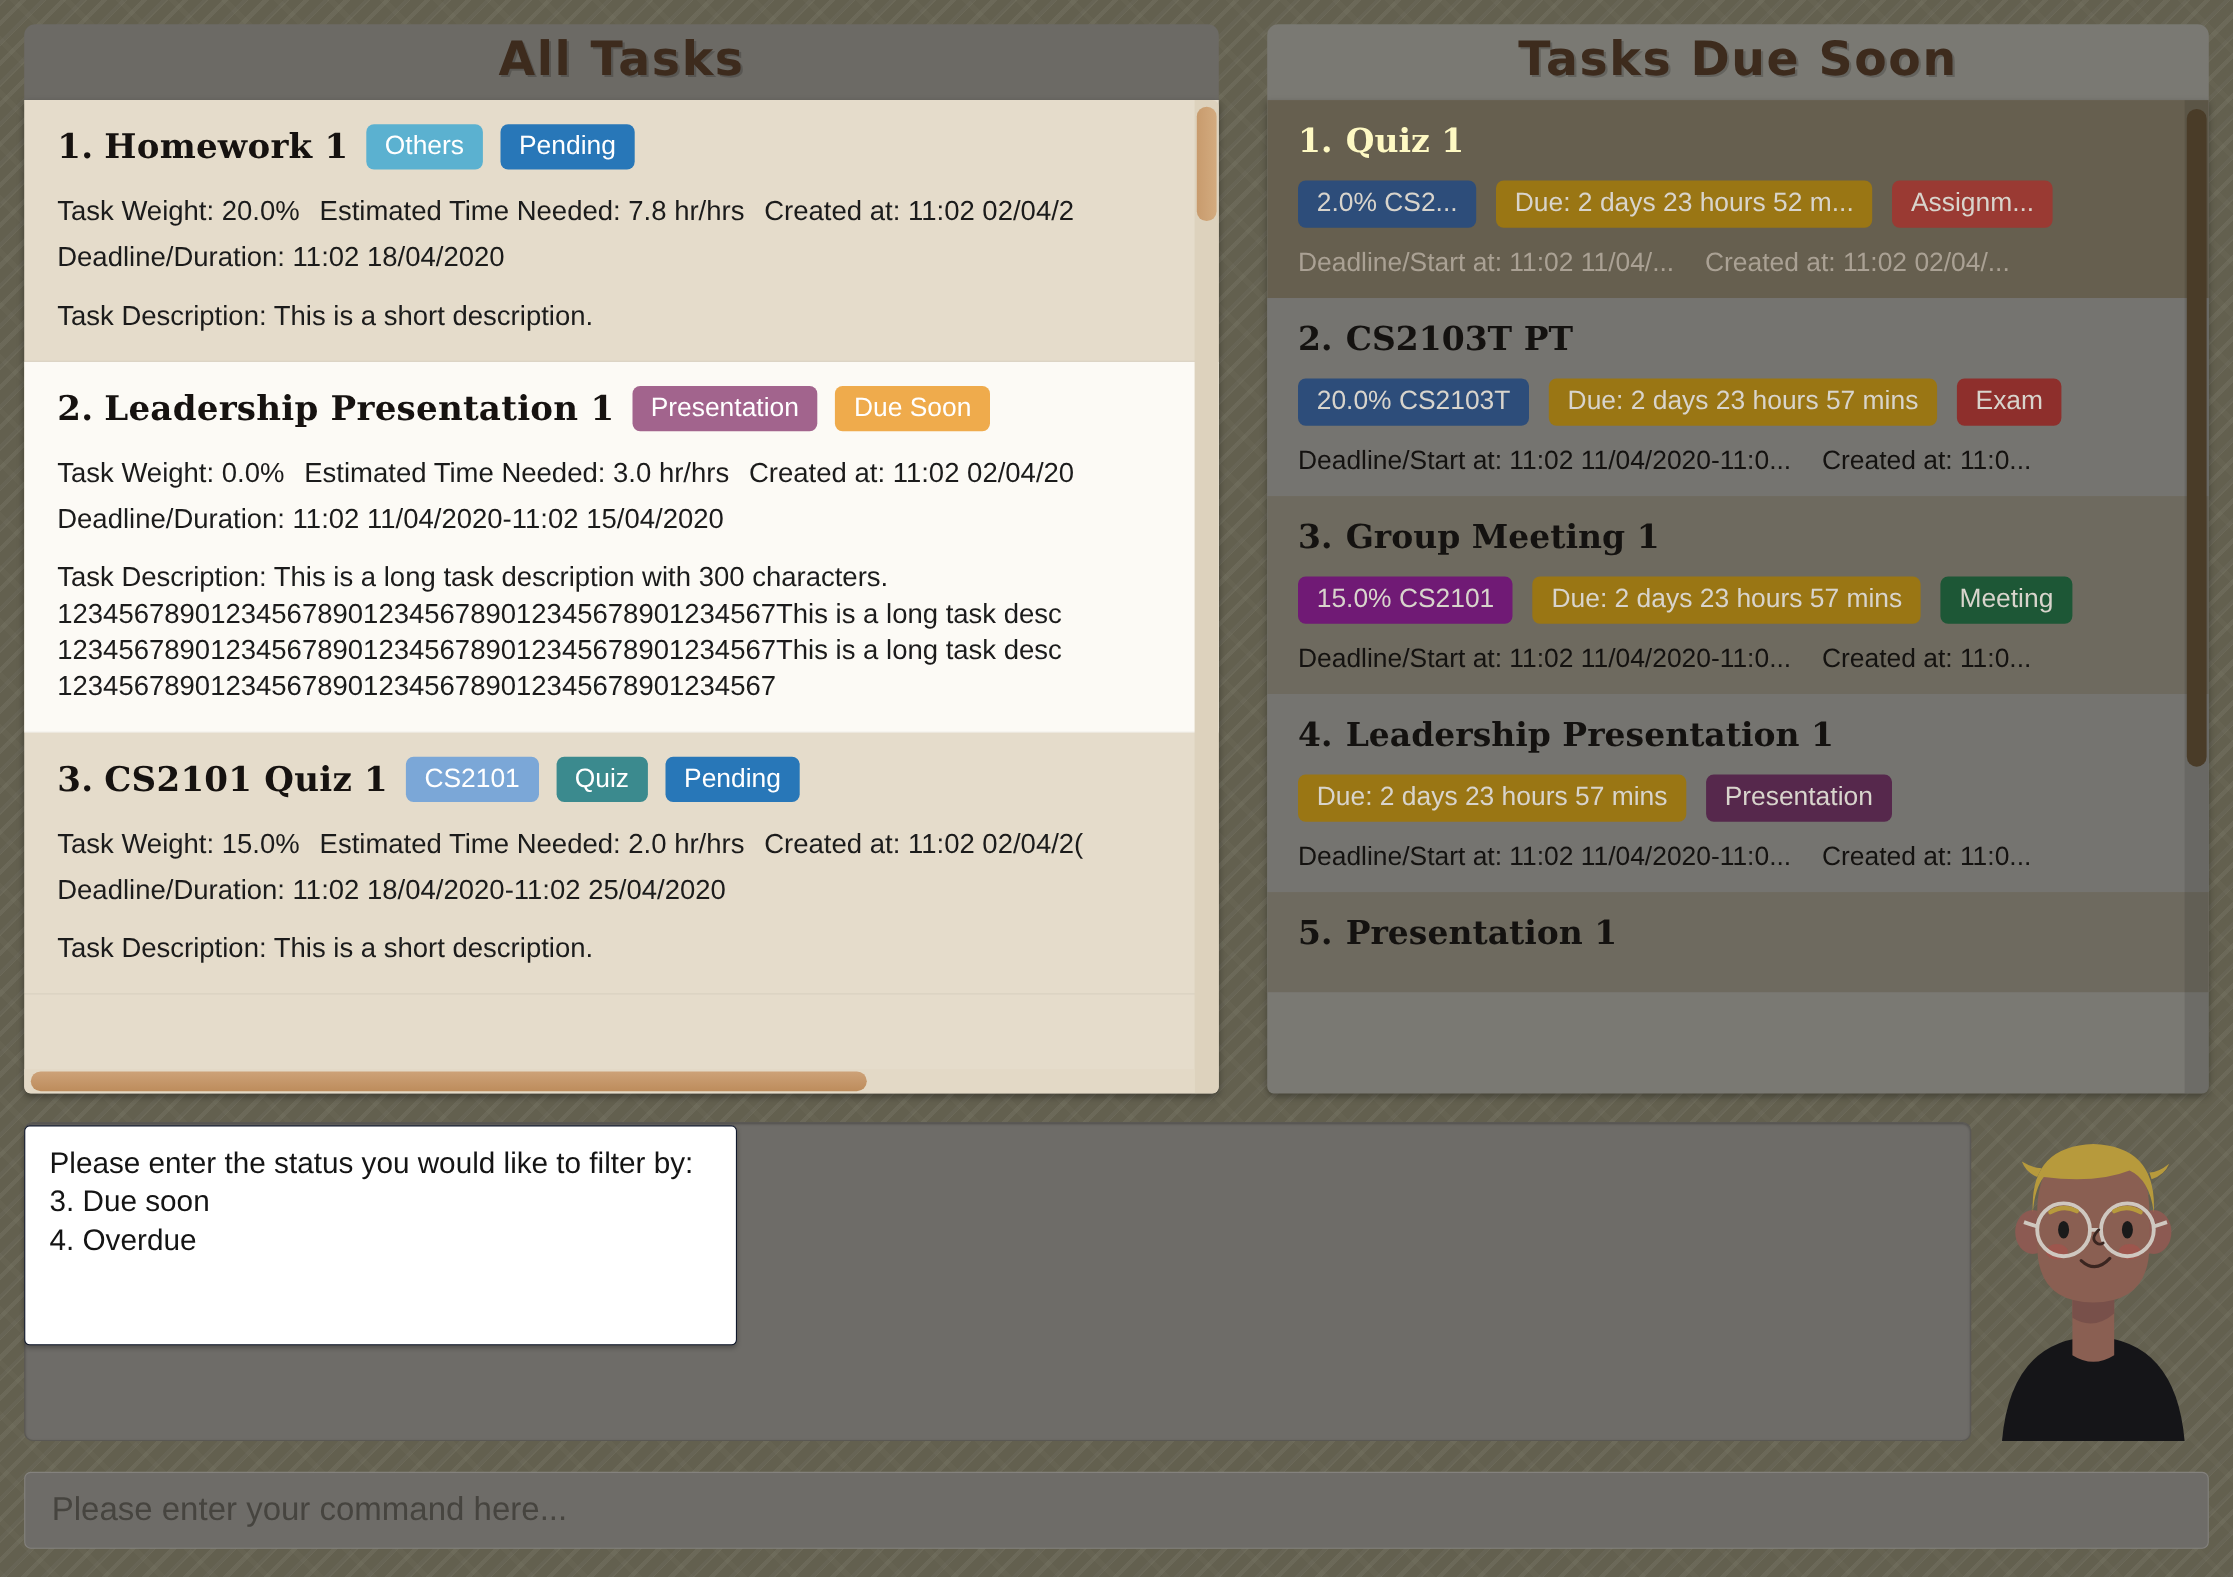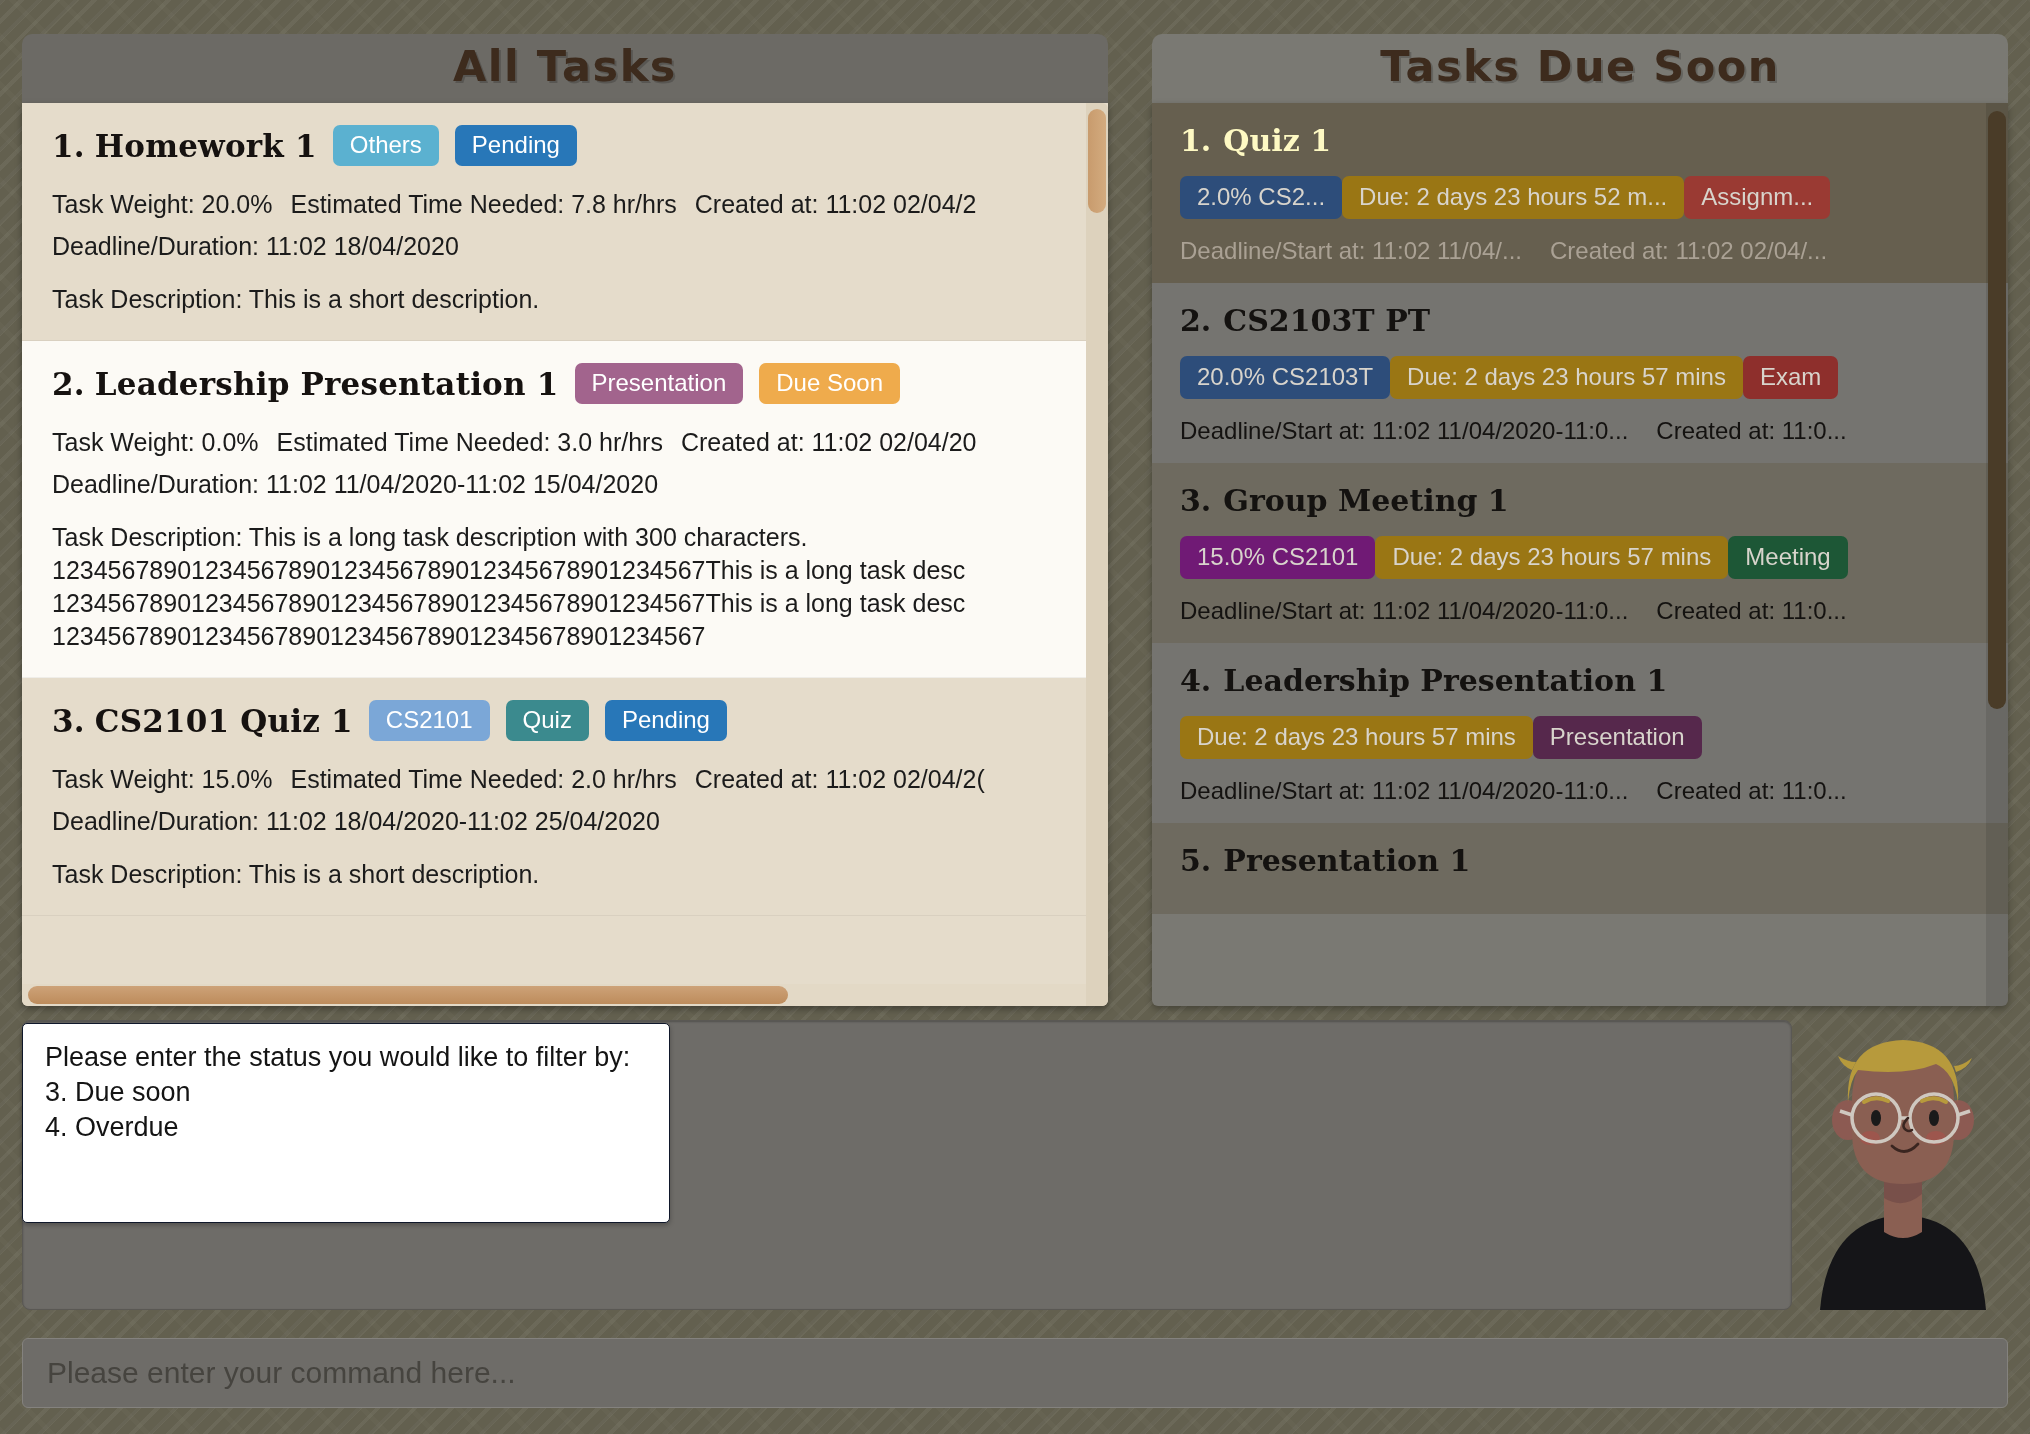--- a/index.html
+++ b/index.html
@@ -29,21 +29,21 @@
         rgba(255,255,255,0.02) 0px,
         rgba(255,255,255,0.02) 5px,
         rgba(0,0,0,0.0) 5px,
         rgba(0,0,0,0.0) 34px);
     position: relative;
   }
 
   
   #top-row {
     position: absolute;
-    left: 0; top: 12px;
+    left: 0; top: 0;
     width: 2030px; height: 1008px;
     display: flex;
   }
 
   .panel {
     position: relative;
     display: flex;
     flex-direction: column;
   }
 
@@ -184,20 +184,21 @@
     font-size: 30px;
     color: #141210;
     margin-bottom: 18px;
     white-space: nowrap;
   }
   .due-card.first .due-title { color: #fef9c3; }
   .due-title .idx { margin-right: 12px; }
 
   .due-chips {
     display: flex;
+    gap: 18px;
     align-items: center;
     margin-bottom: 18px;
   }
   .due-chip {
     color: #d8d4cc;
     font-size: 24px;
     border-radius: 7px;
     padding: 9px 17px 10px 17px;
     line-height: 1;
     white-space: nowrap;

